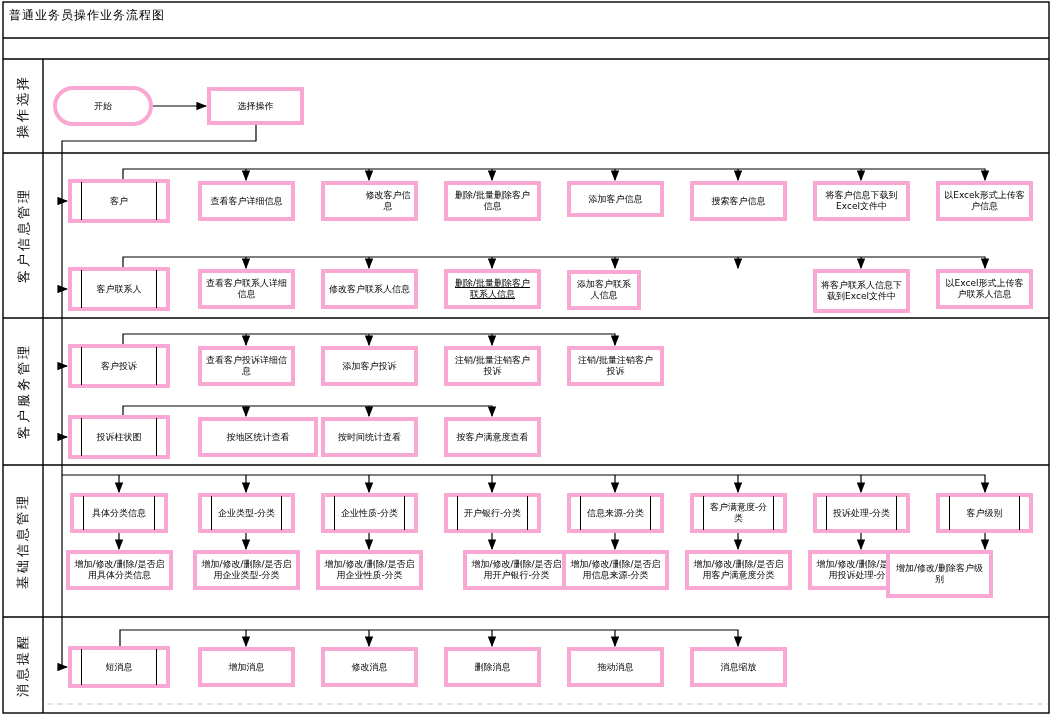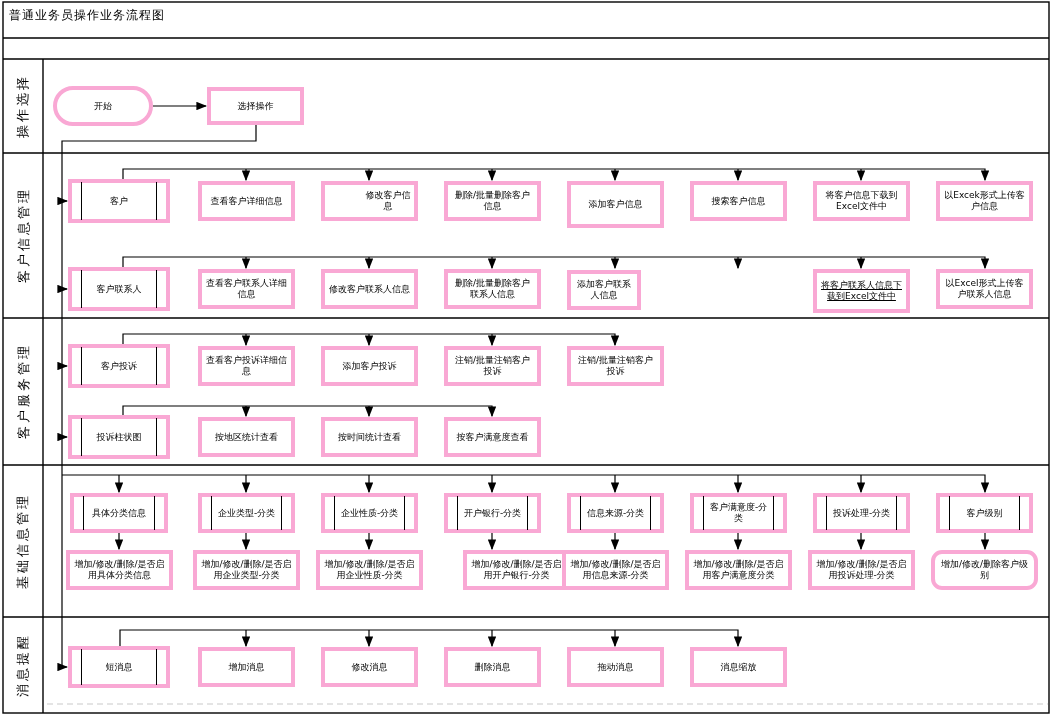--- a/index.html
+++ b/index.html
@@ -122,61 +122,61 @@
   <div class="lane-label" style="width:152px;left:-53px;top:531px;">基础信息管理</div>
   <div class="lane-label" style="width:96px;left:-25px;top:655px;">消息提醒</div>
 
   <div class="node oval" style="left:53px;top:86px;width:100px;height:40px;">开始</div>
   <div class="node" style="left:207px;top:87px;width:97px;height:38px;">选择操作</div>
 
   <div class="node predef" style="left:68px;top:179px;width:102px;height:44px;">客户</div>
   <div class="node" style="left:198px;top:181px;width:97px;height:40px;">查看客户详细信息</div>
   <div class="node" style="left:321px;top:181px;width:97px;height:40px;padding-left:40px;">修改客户信息</div>
   <div class="node" style="left:444px;top:181px;width:97px;height:40px;">删除/批量删除客户信息</div>
-  <div class="node" style="left:567px;top:181px;width:97px;height:47px;">添加客户信息</div>
+  <div class="node" style="left:567px;top:181px;width:97px;height:36px;">添加客户信息</div>
   <div class="node" style="left:690px;top:181px;width:97px;height:40px;">搜索客户信息</div>
   <div class="node" style="left:813px;top:181px;width:97px;height:40px;">将客户信息下载到Excel文件中</div>
   <div class="node" style="left:936px;top:181px;width:97px;height:40px;">以Excek形式上传客户信息</div>
 
   <div class="node predef" style="left:68px;top:267px;width:102px;height:44px;">客户联系人</div>
   <div class="node" style="left:198px;top:269px;width:97px;height:40px;">查看客户联系人详细信息</div>
   <div class="node" style="left:321px;top:269px;width:97px;height:40px;">修改客户联系人信息</div>
-  <div class="node" style="left:444px;top:269px;width:97px;height:40px;">删除/批量删除客户联系人信息</div>
+  <div class="node" style="left:444px;top:269px;width:97px;height:40px;text-decoration:underline;">删除/批量删除客户联系人信息</div>
   <div class="node" style="left:567px;top:270px;width:74px;height:40px;">添加客户联系人信息</div>
-  <div class="node" style="left:813px;top:269px;width:97px;height:44px;text-decoration:underline;">将客户联系人信息下载到Excel文件中</div>
+  <div class="node" style="left:813px;top:269px;width:97px;height:44px;">将客户联系人信息下载到Excel文件中</div>
   <div class="node" style="left:936px;top:269px;width:97px;height:40px;">以Excel形式上传客户联系人信息</div>
 
   <div class="node predef" style="left:68px;top:344px;width:102px;height:44px;">客户投诉</div>
   <div class="node" style="left:198px;top:346px;width:97px;height:40px;">查看客户投诉详细信息</div>
   <div class="node" style="left:321px;top:346px;width:97px;height:40px;">添加客户投诉</div>
   <div class="node" style="left:444px;top:346px;width:97px;height:40px;">注销/批量注销客户投诉</div>
   <div class="node" style="left:567px;top:346px;width:97px;height:40px;">注销/批量注销客户投诉</div>
 
   <div class="node predef" style="left:68px;top:415px;width:102px;height:44px;">投诉柱状图</div>
-  <div class="node" style="left:198px;top:417px;width:97px;height:40px;">按地区统计查看</div>
+  <div class="node" style="left:198px;top:417px;width:120px;height:40px;">按地区统计查看</div>
   <div class="node" style="left:321px;top:417px;width:97px;height:40px;">按时间统计查看</div>
   <div class="node" style="left:444px;top:417px;width:97px;height:40px;">按客户满意度查看</div>
 
   <div class="node predef" style="left:70px;top:493px;width:98px;height:40px;">具体分类信息</div>
   <div class="node predef" style="left:198px;top:493px;width:97px;height:40px;">企业类型-分类</div>
   <div class="node predef" style="left:321px;top:493px;width:97px;height:40px;">企业性质-分类</div>
   <div class="node predef" style="left:444px;top:493px;width:97px;height:40px;">开户银行-分类</div>
   <div class="node predef" style="left:567px;top:493px;width:97px;height:40px;">信息来源-分类</div>
   <div class="node predef" style="left:690px;top:493px;width:97px;height:40px;">客户满意度-分类</div>
   <div class="node predef" style="left:813px;top:493px;width:97px;height:40px;">投诉处理-分类</div>
   <div class="node predef" style="left:936px;top:493px;width:97px;height:40px;">客户级别</div>
 
   <div class="node" style="left:66px;top:550px;width:107px;height:40px;">增加/修改/删除/是否启用具体分类信息</div>
   <div class="node" style="left:316px;top:550px;width:107px;height:40px;">增加/修改/删除/是否启用企业性质-分类</div>
   <div class="node" style="left:193px;top:550px;width:107px;height:40px;">增加/修改/删除/是否启用企业类型-分类</div>
   <div class="node" style="left:439px;top:550px;width:107px;height:40px;margin-left:24px;">增加/修改/删除/是否启用开户银行-分类</div>
   <div class="node" style="left:562px;top:550px;width:107px;height:40px;">增加/修改/删除/是否启用信息来源-分类</div>
   <div class="node" style="left:685px;top:550px;width:107px;height:40px;">增加/修改/删除/是否启用客户满意度分类</div>
   <div class="node" style="left:808px;top:550px;width:107px;height:40px;">增加/修改/删除/是否启用投诉处理-分类</div>
-  <div class="node" style="left:931px;top:550px;width:107px;height:40px;border-radius:11px;">增加/修改/删除客户级别</div>
+  <div class="node" style="left:886px;top:550px;width:107px;height:48px;">增加/修改/删除客户级别</div>
 
   <div class="node predef" style="left:68px;top:646px;width:102px;height:42px;">短消息</div>
   <div class="node" style="left:198px;top:647px;width:97px;height:40px;">增加消息</div>
   <div class="node" style="left:321px;top:647px;width:97px;height:40px;">修改消息</div>
   <div class="node" style="left:444px;top:647px;width:97px;height:40px;">删除消息</div>
   <div class="node" style="left:567px;top:647px;width:97px;height:40px;">拖动消息</div>
   <div class="node" style="left:690px;top:647px;width:97px;height:40px;">消息缩放</div>
 
 </div>
 

